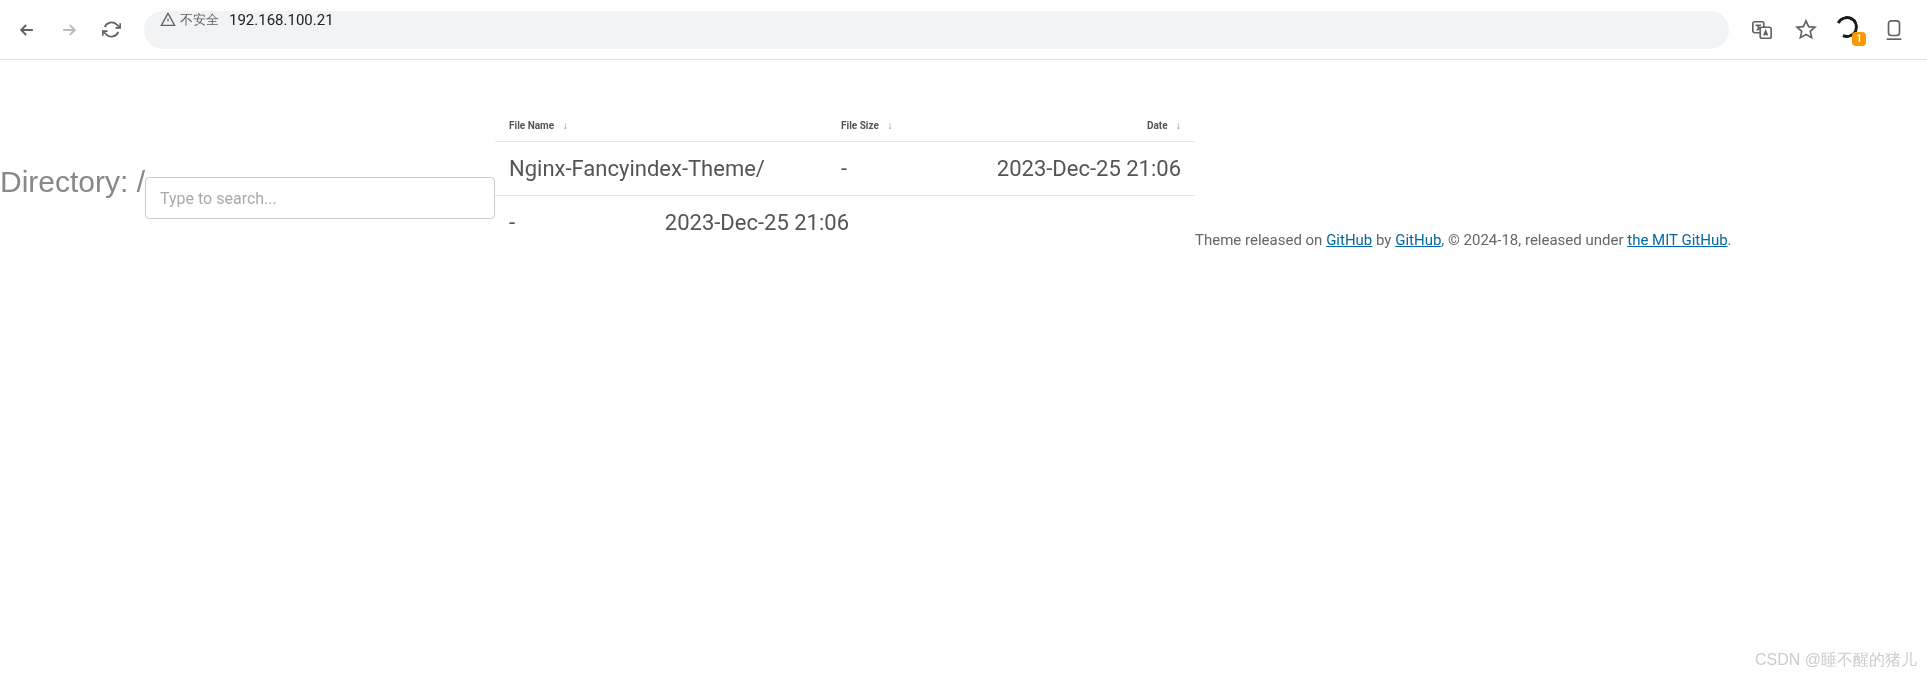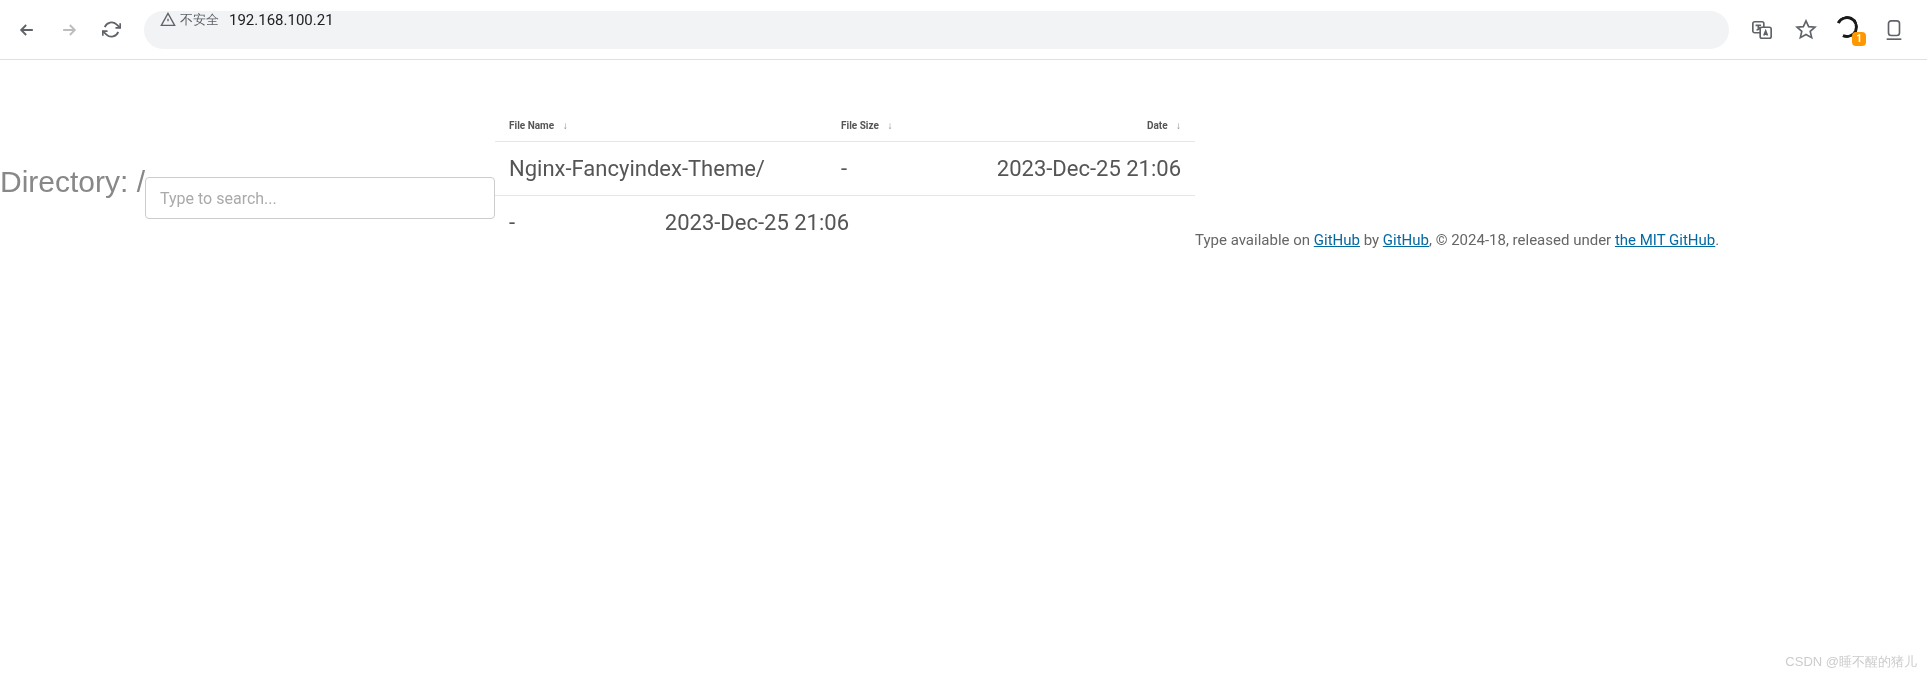--- a/index.html
+++ b/index.html
@@ -161,21 +161,21 @@
       text-align: center;
     }
     .footer a {
       color: #0369a1;
       text-decoration: underline;
     }
     .watermark {
       position: absolute;
       bottom: 6px;
       right: 10px;
-      font-size: 13px;
+      font-size: 16px;
       color: #ccc;
       font-family: sans-serif;
     }
   </style>
 </head>
 <body>
 
 <div class="browser-chrome">
   <div class="nav-btn">
     <svg width="20" height="20" viewBox="0 0 24 24" fill="none" stroke="currentColor" stroke-width="2.2">
@@ -259,17 +259,17 @@
       <div class="col-date">2023-Dec-25 21:06</div>
     </div>
 
     <div class="listing-row">
       <div class="col-size">-</div>
       <div class="col-date">2023-Dec-25 21:06</div>
     </div>
   </div>
 
   <div class="footer">
-    <span>Type available on </span><a href="#">GitHub</a><span> by </span><a href="#">GitHub</a><span>, © 2024-18, released under </span><a href="#">the MIT GitHub</a><span>.</span>
+    <span>Theme released on </span><a href="#">GitHub</a><span> by </span><a href="#">GitHub</a><span>, © 2024-18, released under </span><a href="#">the MIT GitHub</a><span>.</span>
   </div>
 </div>
 
 <div class="watermark">CSDN @睡不醒的猪儿</div>
 
 </body></html>

